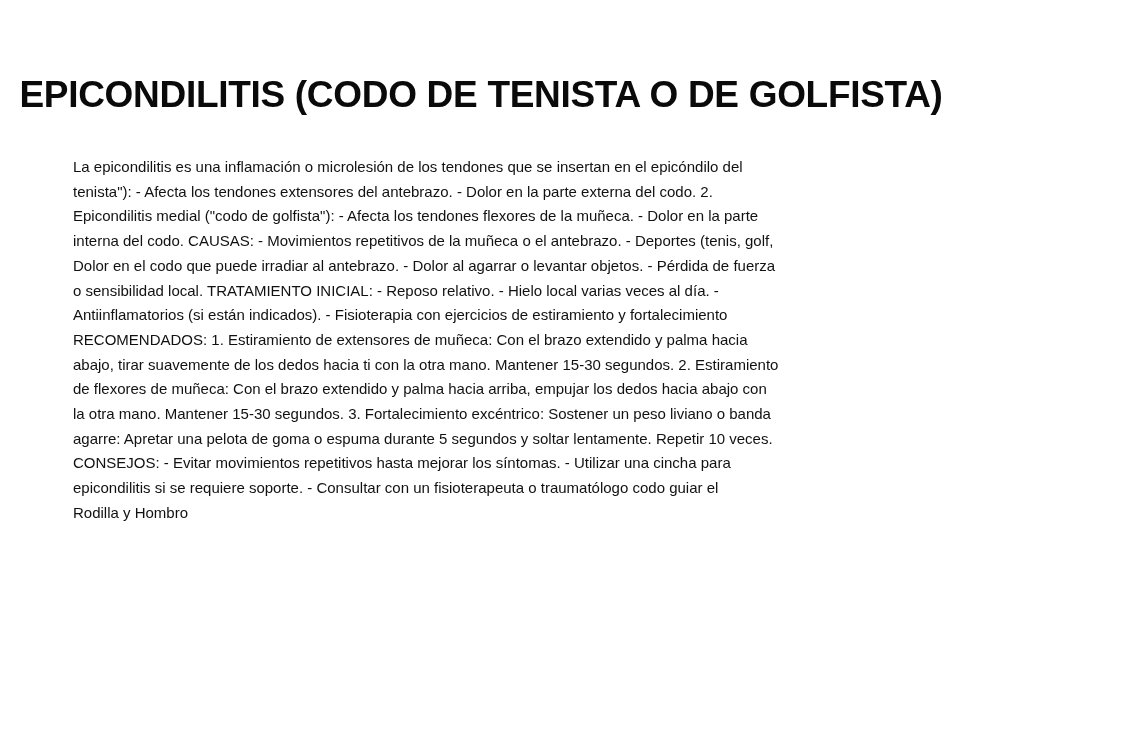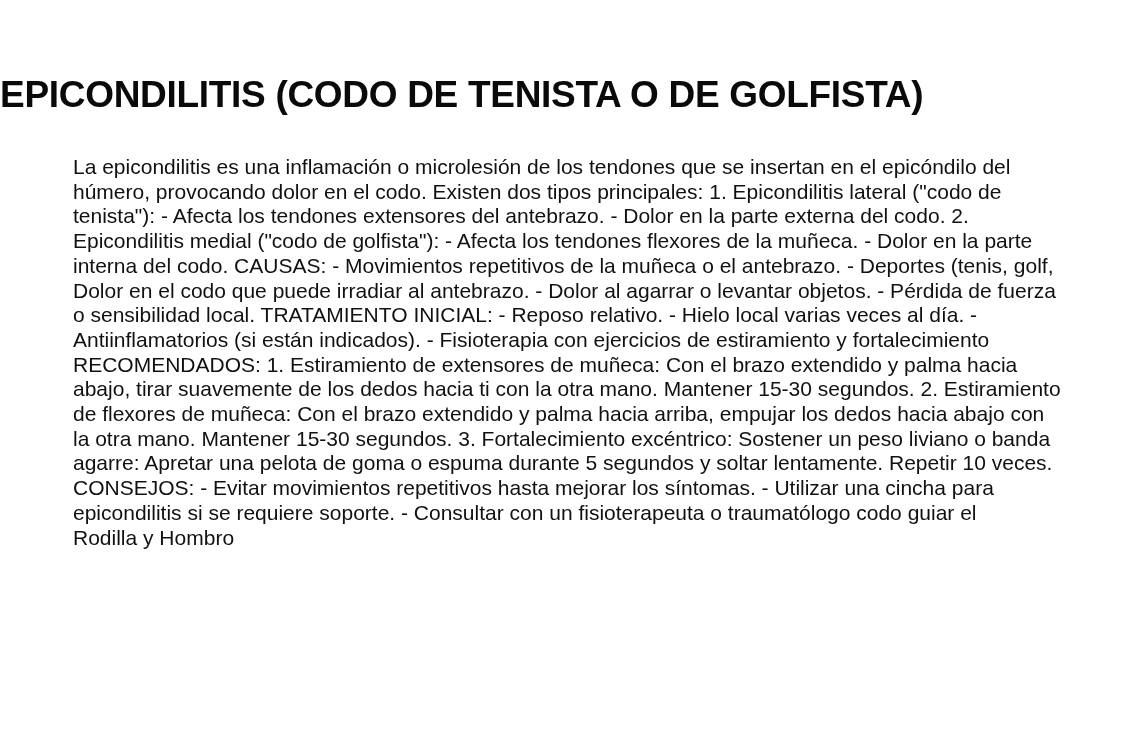--- a/index.html
+++ b/index.html
@@ -20,53 +20,53 @@
       left: 0; top: 0;
       width: 1139px;
       height: 734px;
       background: #ffffff;
     }
     .title {
       position: absolute;
       left: 0;
       top: 72px;
       width: 962px;
+      text-align: center;
       font-family: "Liberation Sans", sans-serif;
       font-weight: bold;
       font-size: 37px;
       line-height: 46px;
       letter-spacing: -0.3px;
       color: #0a0a0a;
       margin: 0;
     }
     .body-text {
       position: absolute;
       left: 73px;
       top: 155px;
       width: 1000px;
       margin: 0;
       font-family: "Liberation Sans", sans-serif;
-      font-size: 21px;
+      font-size: 15px;
       line-height: 24.7px;
       color: #111111;
     }
     .line {
       display: block;
       white-space: nowrap;
     }
   </style>
 </head>
 <body>
 
 <div class="page">
   <h1 class="title">EPICONDILITIS (CODO DE TENISTA O DE GOLFISTA)</h1>
 
   <div class="body-text">
     <span class="line">La epicondilitis es una inflamación o microlesión de los tendones que se insertan en el epicóndilo del</span>
-    <span class="line">húmero, provocando dolor en el codo. Existen dos tipos principales: 1. Epicondilitis lateral ("codo de</span>
     <span class="line">tenista"): - Afecta los tendones extensores del antebrazo. - Dolor en la parte externa del codo. 2.</span>
     <span class="line">Epicondilitis medial ("codo de golfista"): - Afecta los tendones flexores de la muñeca. - Dolor en la parte</span>
     <span class="line">interna del codo. CAUSAS: - Movimientos repetitivos de la muñeca o el antebrazo. - Deportes (tenis, golf,</span>
     <span class="line">Dolor en el codo que puede irradiar al antebrazo. - Dolor al agarrar o levantar objetos. - Pérdida de fuerza</span>
     <span class="line">o sensibilidad local. TRATAMIENTO INICIAL: - Reposo relativo. - Hielo local varias veces al día. -</span>
     <span class="line">Antiinflamatorios (si están indicados). - Fisioterapia con ejercicios de estiramiento y fortalecimiento</span>
     <span class="line">RECOMENDADOS: 1. Estiramiento de extensores de muñeca: Con el brazo extendido y palma hacia</span>
     <span class="line">abajo, tirar suavemente de los dedos hacia ti con la otra mano. Mantener 15-30 segundos. 2. Estiramiento</span>
     <span class="line">de flexores de muñeca: Con el brazo extendido y palma hacia arriba, empujar los dedos hacia abajo con</span>
     <span class="line">la otra mano. Mantener 15-30 segundos. 3. Fortalecimiento excéntrico: Sostener un peso liviano o banda</span>

